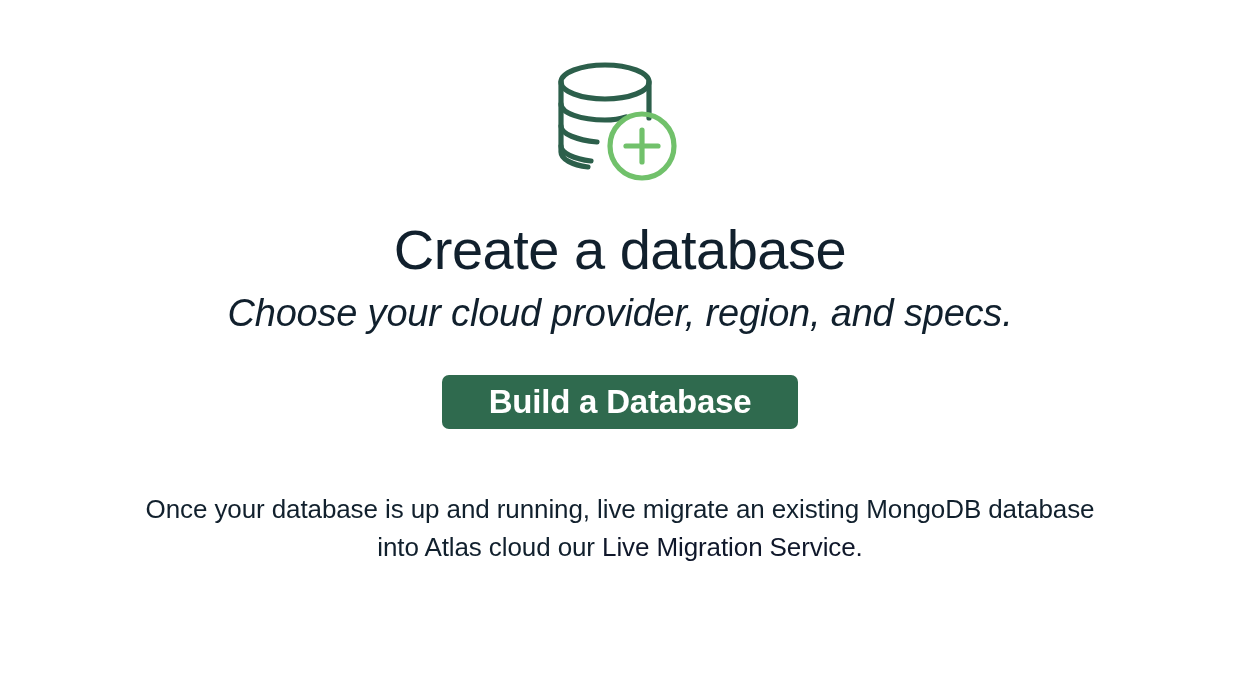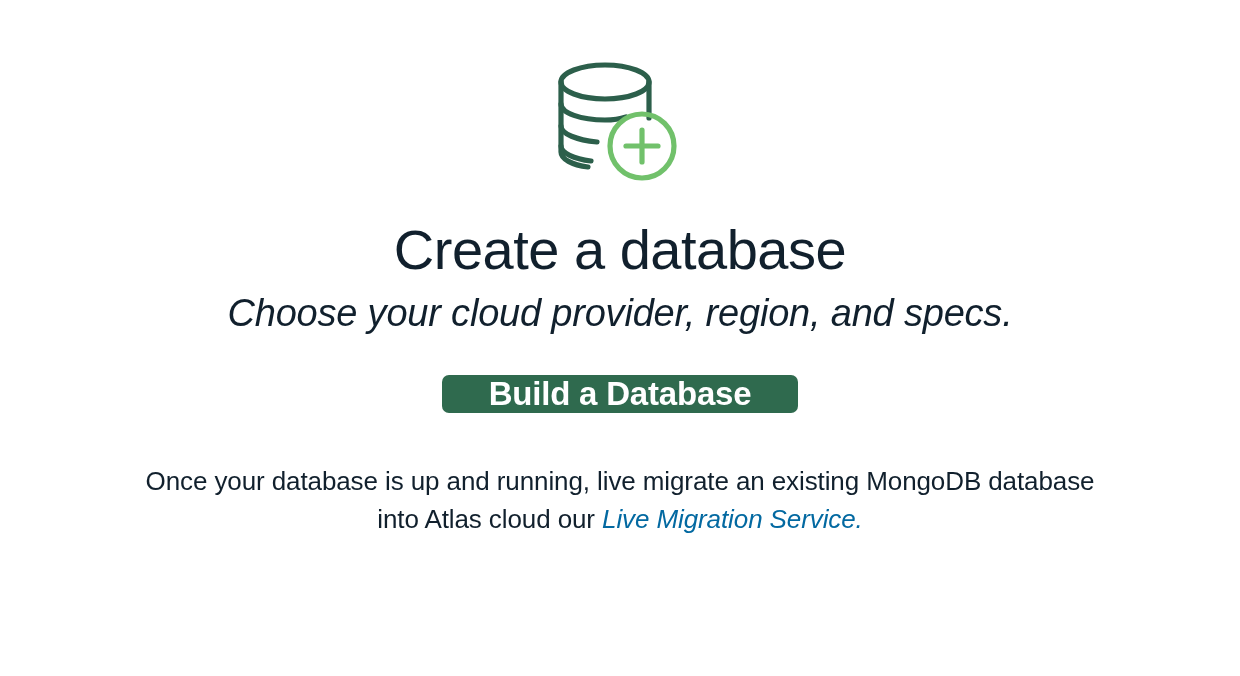--- a/index.html
+++ b/index.html
@@ -76,41 +76,40 @@
     box-sizing: border-box;
     background: #2F6A4E;
     color: #ffffff;
     border: none;
     border-radius: 7px;
     font-family: "Liberation Sans", sans-serif;
     font-size: 33px;
     font-weight: 700;
     letter-spacing: -0.2px;
     cursor: pointer;
-    padding: 0 20px;
+    padding: 8px 20px;
     margin: 0 0 46px 0;
     white-space: nowrap;
   }
 
   
   .footnote {
     font-size: 26px;
     line-height: 1.45;
     font-weight: 400;
     letter-spacing: -0.1px;
     color: #11202D;
     text-align: center;
     max-width: 1040px;
-    margin: 4px;
+    margin: 16px;
   }
   .footnote .link {
-    color: #0369a1;
+    color: #0f172a;
     text-decoration: none;
     cursor: pointer;
-    font-style: italic;
   }
 </style>
 </head>
 <body>
 
 <div class="empty-state">
 
   <div class="icon-wrap">
     <svg viewBox="0 0 140 128" xmlns="http://www.w3.org/2000/svg" aria-hidden="true">
       <g fill="none" stroke="#2C5F4B" stroke-width="5.2" stroke-linecap="round" stroke-linejoin="round">

